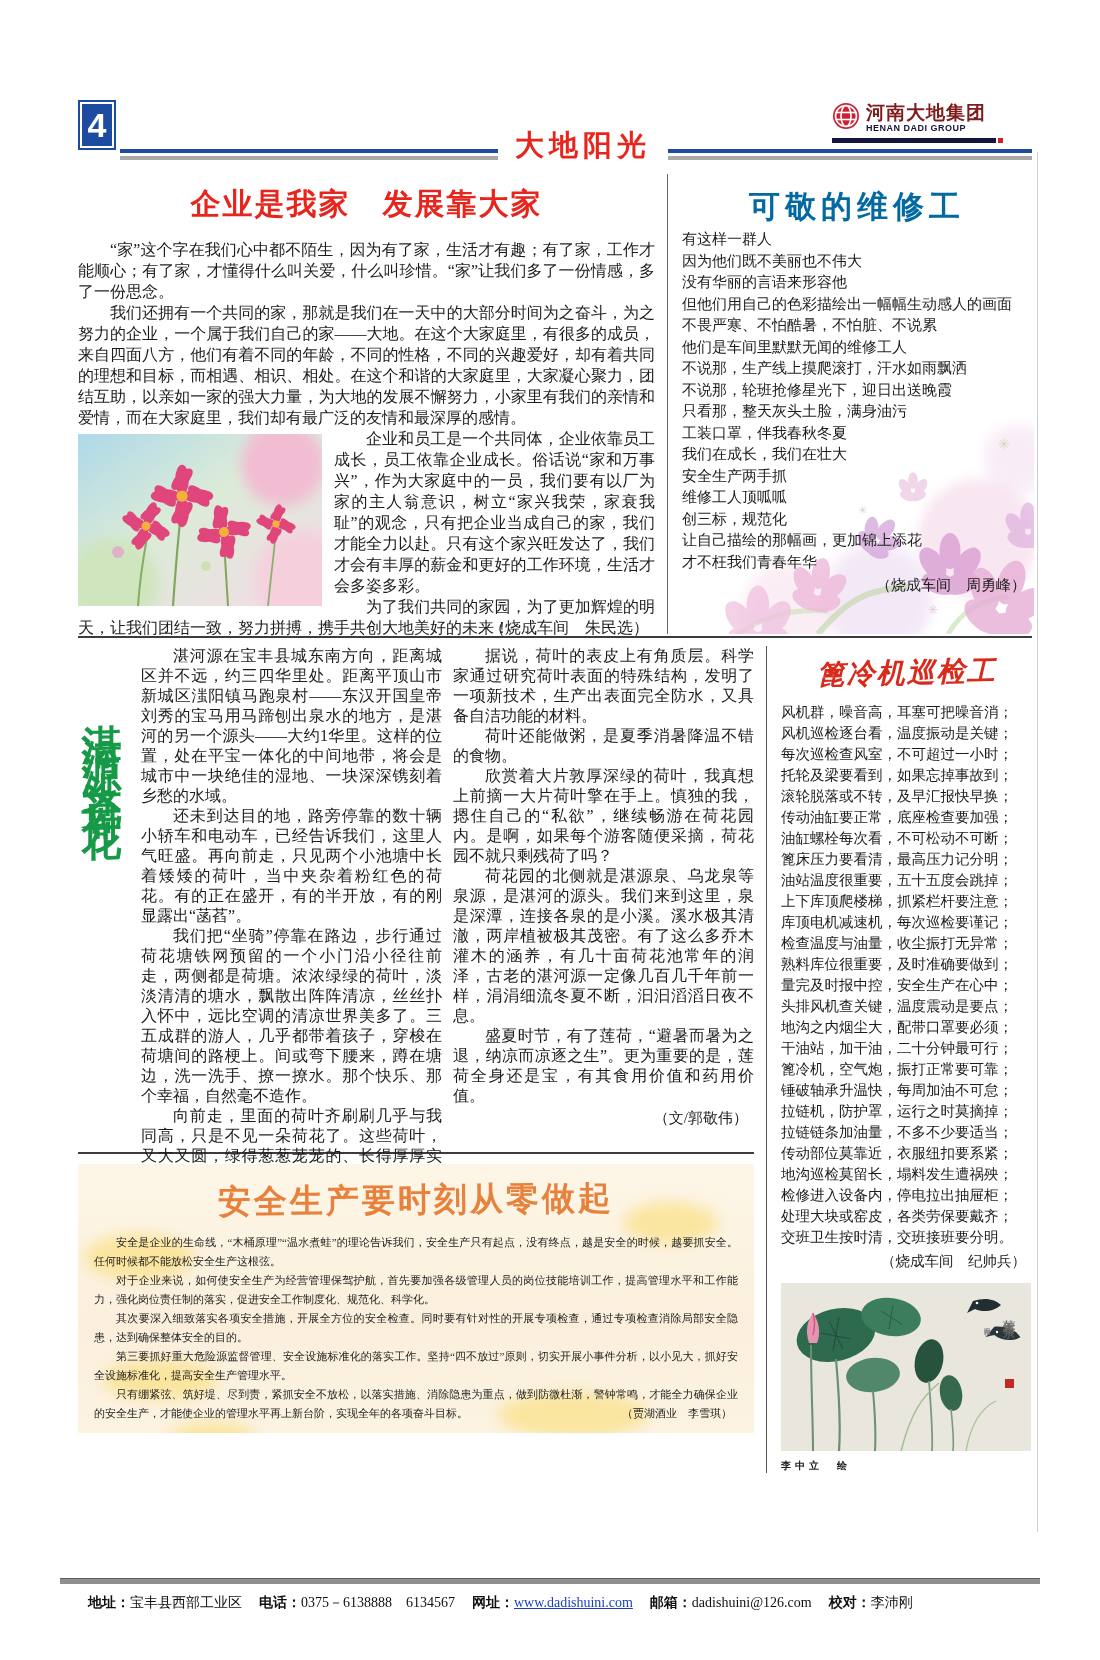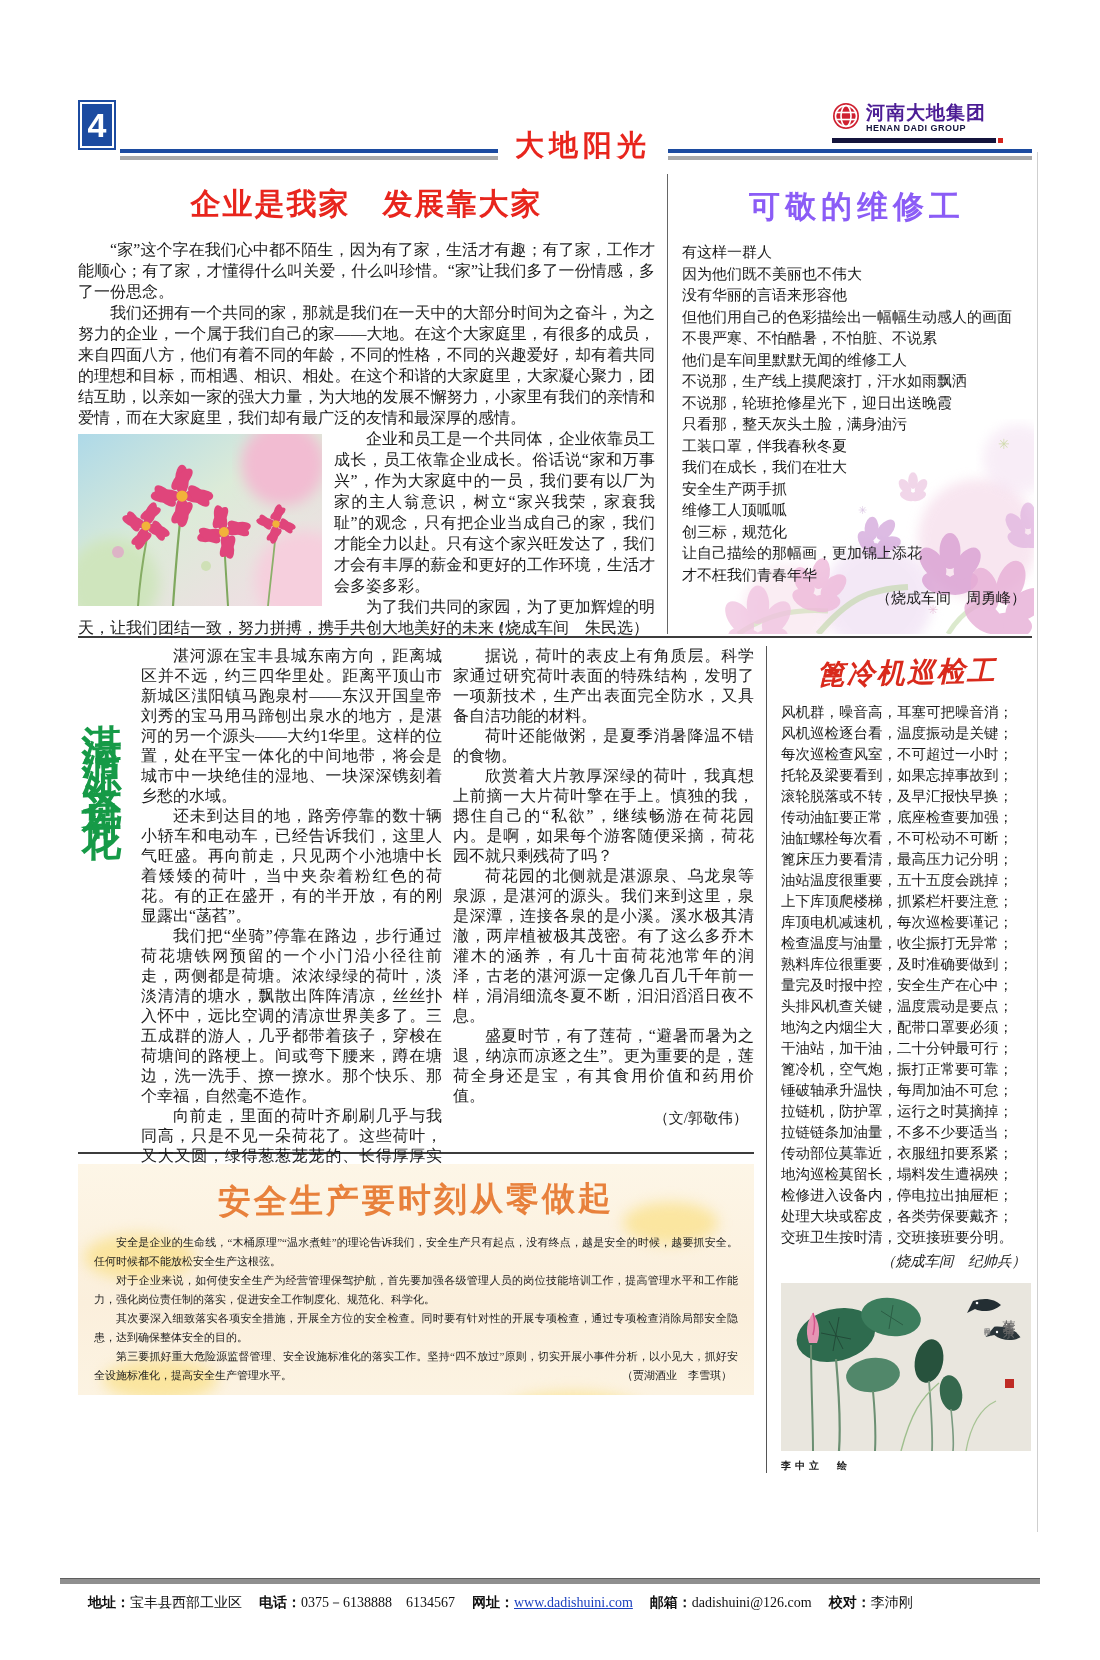--- a/index.html
+++ b/index.html
@@ -17,21 +17,21 @@
   }
   .rule-blue { position:absolute; left:120px; top:149px; width:912px; height:4px; background:#1c4ba0; }
   .rule-gray { position:absolute; left:120px; top:156px; width:912px; height:4px; background:#a9a9a9; }
   .masthead {
     position:absolute; left:498px; top:126px; width:170px; text-align:center;
     background:#fff; z-index:3; color:#e8251d; font-weight:bold; font-size:29px;
     letter-spacing:5px; font-family:"Liberation Sans","DejaVu Sans",sans-serif;
   }
   .logo { position:absolute; left:832px; top:102px; width:168px; z-index:3; }
   .logo-row { display:flex; align-items:flex-start; gap:6px; }
-  .logo-cn { font-family:"Liberation Sans","DejaVu Sans",sans-serif; font-weight:bold; font-size:19px; color:#4c1d95; line-height:21px; letter-spacing:1px;}
+  .logo-cn { font-family:"Liberation Sans","DejaVu Sans",sans-serif; font-weight:bold; font-size:19px; color:#7f1d1d; line-height:21px; letter-spacing:1px;}
   .logo-en { font-family:"Liberation Sans","DejaVu Sans",sans-serif; font-weight:bold; font-size:9px; color:#14143c; letter-spacing:0.5px; }
   .logo-bar { margin-top:4px; width:164px; height:5px; background:#14143c; position:relative; }
   .logo-bar:after { content:""; position:absolute; right:-7px; top:0; width:5px; height:5px; background:#d4231d; }
   .edge-line { position:absolute; left:1037px; top:152px; width:1px; height:1380px; background:#cfcfcf; }
 
   
   p { margin:0; text-indent:2em; text-align:justify; }
   .byline { text-align:right; padding-right:6px; }
   .pull-up-21 { margin-top:-21px; }
   .pull-up-19 { margin-top:-19px; }
@@ -43,21 +43,21 @@
     margin:10px 0 14px; text-align:center; color:#e8251d; font-size:30px; letter-spacing:2px;
     font-family:"Liberation Sans","DejaVu Sans",sans-serif; font-weight:bold;
   }
   .art-home .body { font-size:16px; line-height:21px; }
   .photo { float:left; width:244px; height:172px; margin:6px 12px 2px 0; overflow:hidden; }
   .poem {
     flex:1; margin-left:12px; border-left:1px solid #666; padding-left:14px;
     position:relative;
   }
   .poem h1 {
-    margin:12px 0 14px; text-align:center; color:#8b5cf6; font-size:31px; letter-spacing:5px;
+    margin:12px 0 1px; text-align:center; color:#0369a1; font-size:31px; letter-spacing:5px;
     font-family:Liberation Serif, serif; font-weight:bold;
   }
   .poem-lines { position:relative; z-index:1; font-size:15px; line-height:21.5px; }
   .poem .byline { position:relative; z-index:1; font-size:15px; margin-top:3px; }
   .poem-art { position:absolute; right:-2px; bottom:-4px; z-index:0; }
 
   .hr-full { position:absolute; left:78px; top:636px; width:954px; height:2px; background:#3c3c3c; }
 
   
   .mid { position:absolute; left:78px; top:646px; width:954px; display:flex; }
@@ -85,21 +85,21 @@
   }
   .art-safety p, .art-safety .byline { position:relative; z-index:1; font-size:11px; line-height:19px; }
   .blob { position:absolute; border-radius:50%; background:rgba(250,218,105,0.55); filter:blur(7px); z-index:0; }
 
   .art-patrol h1 {
     margin:8px 0 10px; text-align:center; color:#d92a1c; font-size:28px; letter-spacing:2px;
     font-weight:bold; transform:rotate(-1.2deg); font-family:"Liberation Sans","DejaVu Sans",sans-serif;
     font-style:italic;
   }
   .patrol-lines { font-size:14.5px; line-height:21px; white-space:nowrap; }
-  .art-patrol .byline { font-size:14.5px; margin-top:4px;font-style:italic; }
+  .art-patrol .byline { font-size:14.5px; margin-top:4px; }
   .painting { margin:12px 0 0; width:250px; height:168px; background:#ece9e2; position:relative; }
   .painting-caption { font-size:10px; margin-top:8px; letter-spacing:4px;font-weight:bold; }
 
   
   .footer { position:absolute; left:60px; top:1578px; width:980px; }
   .footer-rule { height:5px; background:#8f8f8f; border-top:1px solid #5e5e5e; }
   .footer-text { margin-top:10px; padding-left:28px; font-size:14px; color:#101010; display:flex; flex-wrap:nowrap; gap:17px; }
   .footer-text b { font-weight:bold; }
   .weblink { color:#1a3fbf; text-decoration:underline; }
 </style>
@@ -270,20 +270,21 @@
         <div class="blob" style="left:545px;top:38px;width:95px;height:42px;"></div>
         <div class="blob" style="left:25px;top:196px;width:115px;height:40px;"></div>
         <div class="blob" style="left:420px;top:228px;width:150px;height:46px;"></div>
         <div class="blob" style="left:470px;top:278px;width:130px;height:30px;"></div>
         <div class="blob" style="left:90px;top:258px;width:90px;height:34px;"></div>
         <h1>安全生产要时刻从零做起</h1>
         <p>安全是企业的生命线，“木桶原理”“温水煮蛙”的理论告诉我们，安全生产只有起点，没有终点，越是安全的时候，越要抓安全。任何时候都不能放松安全生产这根弦。</p>
         <p>对于企业来说，如何使安全生产为经营管理保驾护航，首先要加强各级管理人员的岗位技能培训工作，提高管理水平和工作能力，强化岗位责任制的落实，促进安全工作制度化、规范化、科学化。</p>
         <p>其次要深入细致落实各项安全措施，开展全方位的安全检查。同时要有针对性的开展专项检查，通过专项检查消除局部安全隐患，达到确保整体安全的目的。</p>
         <p>第三要抓好重大危险源监督管理、安全设施标准化的落实工作。坚持“四不放过”原则，切实开展小事件分析，以小见大，抓好安全设施标准化，提高安全生产管理水平。</p>
+        <p>只有绷紧弦、筑好堤、尽到责，紧抓安全不放松，以落实措施、消除隐患为重点，做到防微杜渐，警钟常鸣，才能全力确保企业的安全生产，才能使企业的管理水平再上新台阶，实现全年的各项奋斗目标。</p>
         <div class="byline pull-up-19">（贾湖酒业　李雪琪）</div>
       </article>
     </div>
 
     <div class="right-group">
       <article class="art-patrol">
         <h1>篦冷机巡检工</h1>
         <div class="patrol-lines">
           <div>风机群，噪音高，耳塞可把噪音消；</div>
           <div>风机巡检逐台看，温度振动是关键；</div>

